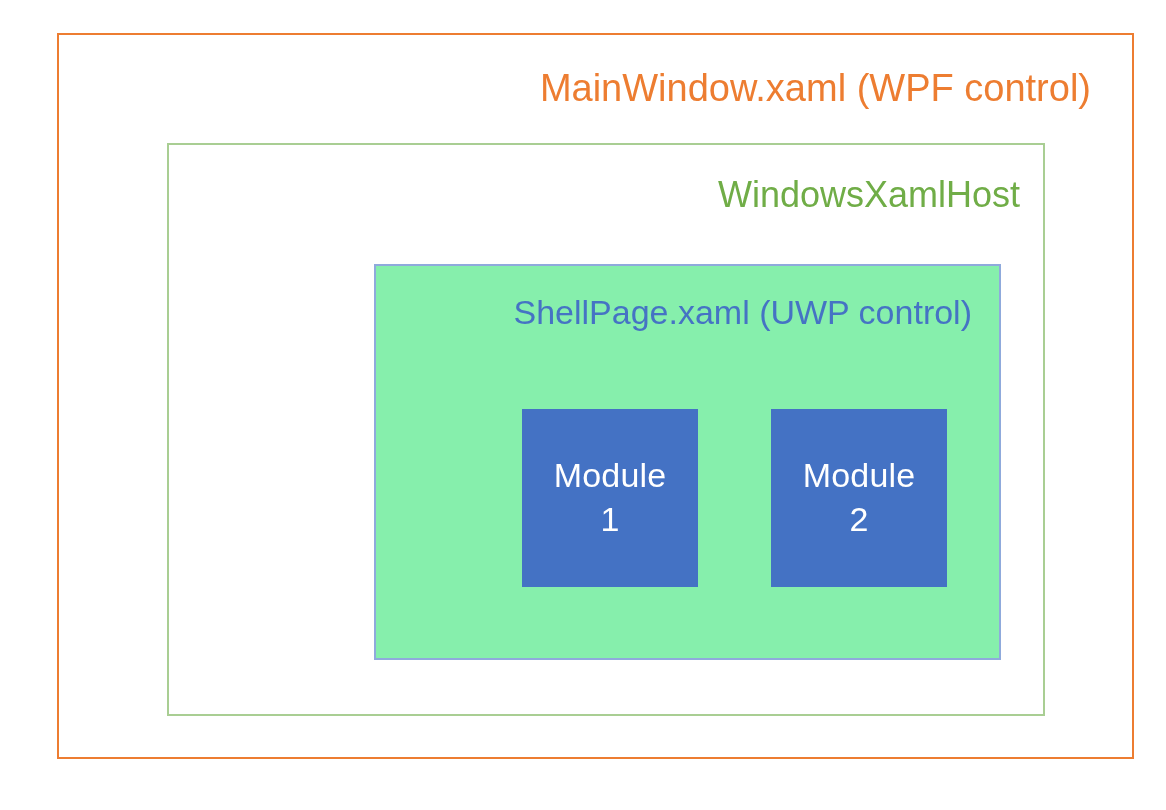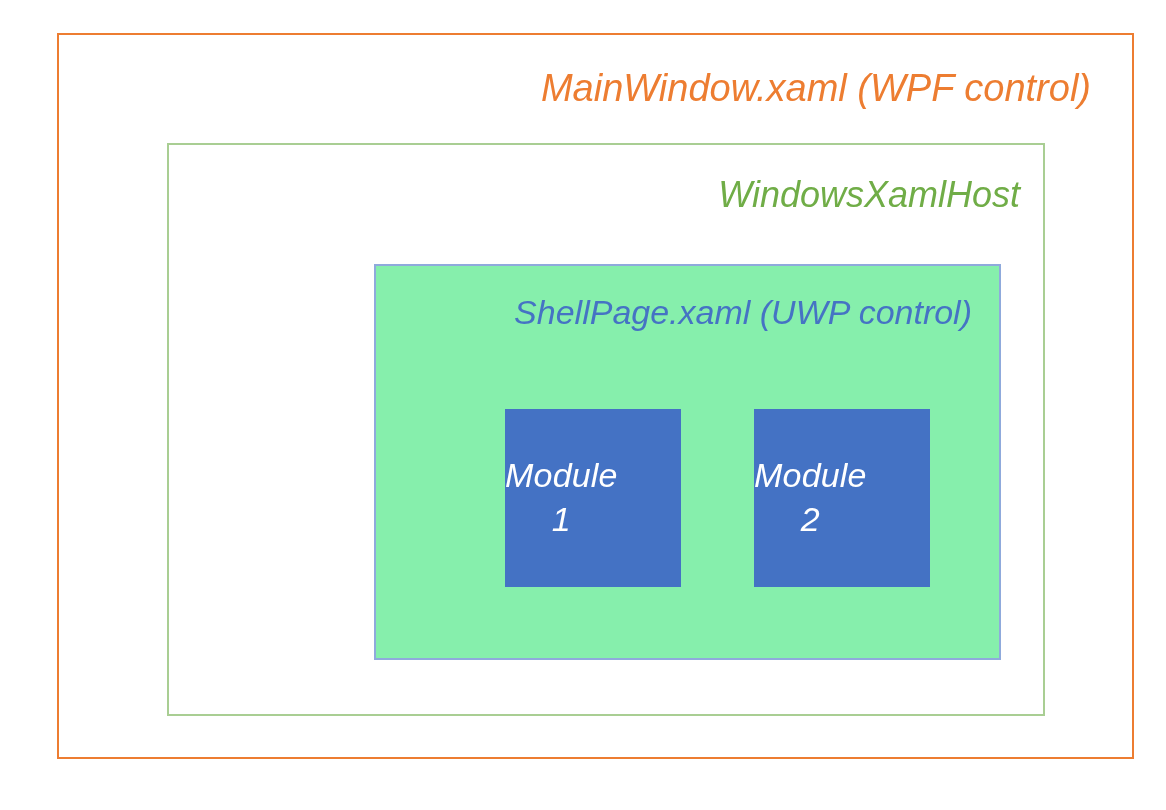--- a/index.html
+++ b/index.html
@@ -26,21 +26,20 @@
   
   .box-wpf {
     position: absolute;
     left: 57px;
     top: 33px;
     width: 1077px;
     height: 726px;
     border: 2px solid #ED7D31;
     background: #ffffff;
     box-sizing: border-box;
-    font-style: italic;
   }
 
   
   .box-xamlhost {
     position: absolute;
     left: 108px;
     top: 108px;
     width: 878px;
     height: 573px;
     border: 2px solid #A9CE93;
@@ -101,22 +100,23 @@
 
   .module-box {
     position: absolute;
     top: 0;
     width: 176px;
     height: 178px;
     background: #4472C4;
     box-sizing: border-box;
     display: flex;
     align-items: center;
-    justify-content: flex-start;
+    justify-content: center;
     text-align: center;
+    margin-left: 17px;
   }
 
   .module-box.module-1 { left: 0px; }
   .module-box.module-2 { left: 249px; }
 
   .module-label {
     color: #ffffff;
     font-size: 34px;
     line-height: 1.28;
     font-weight: 400;

